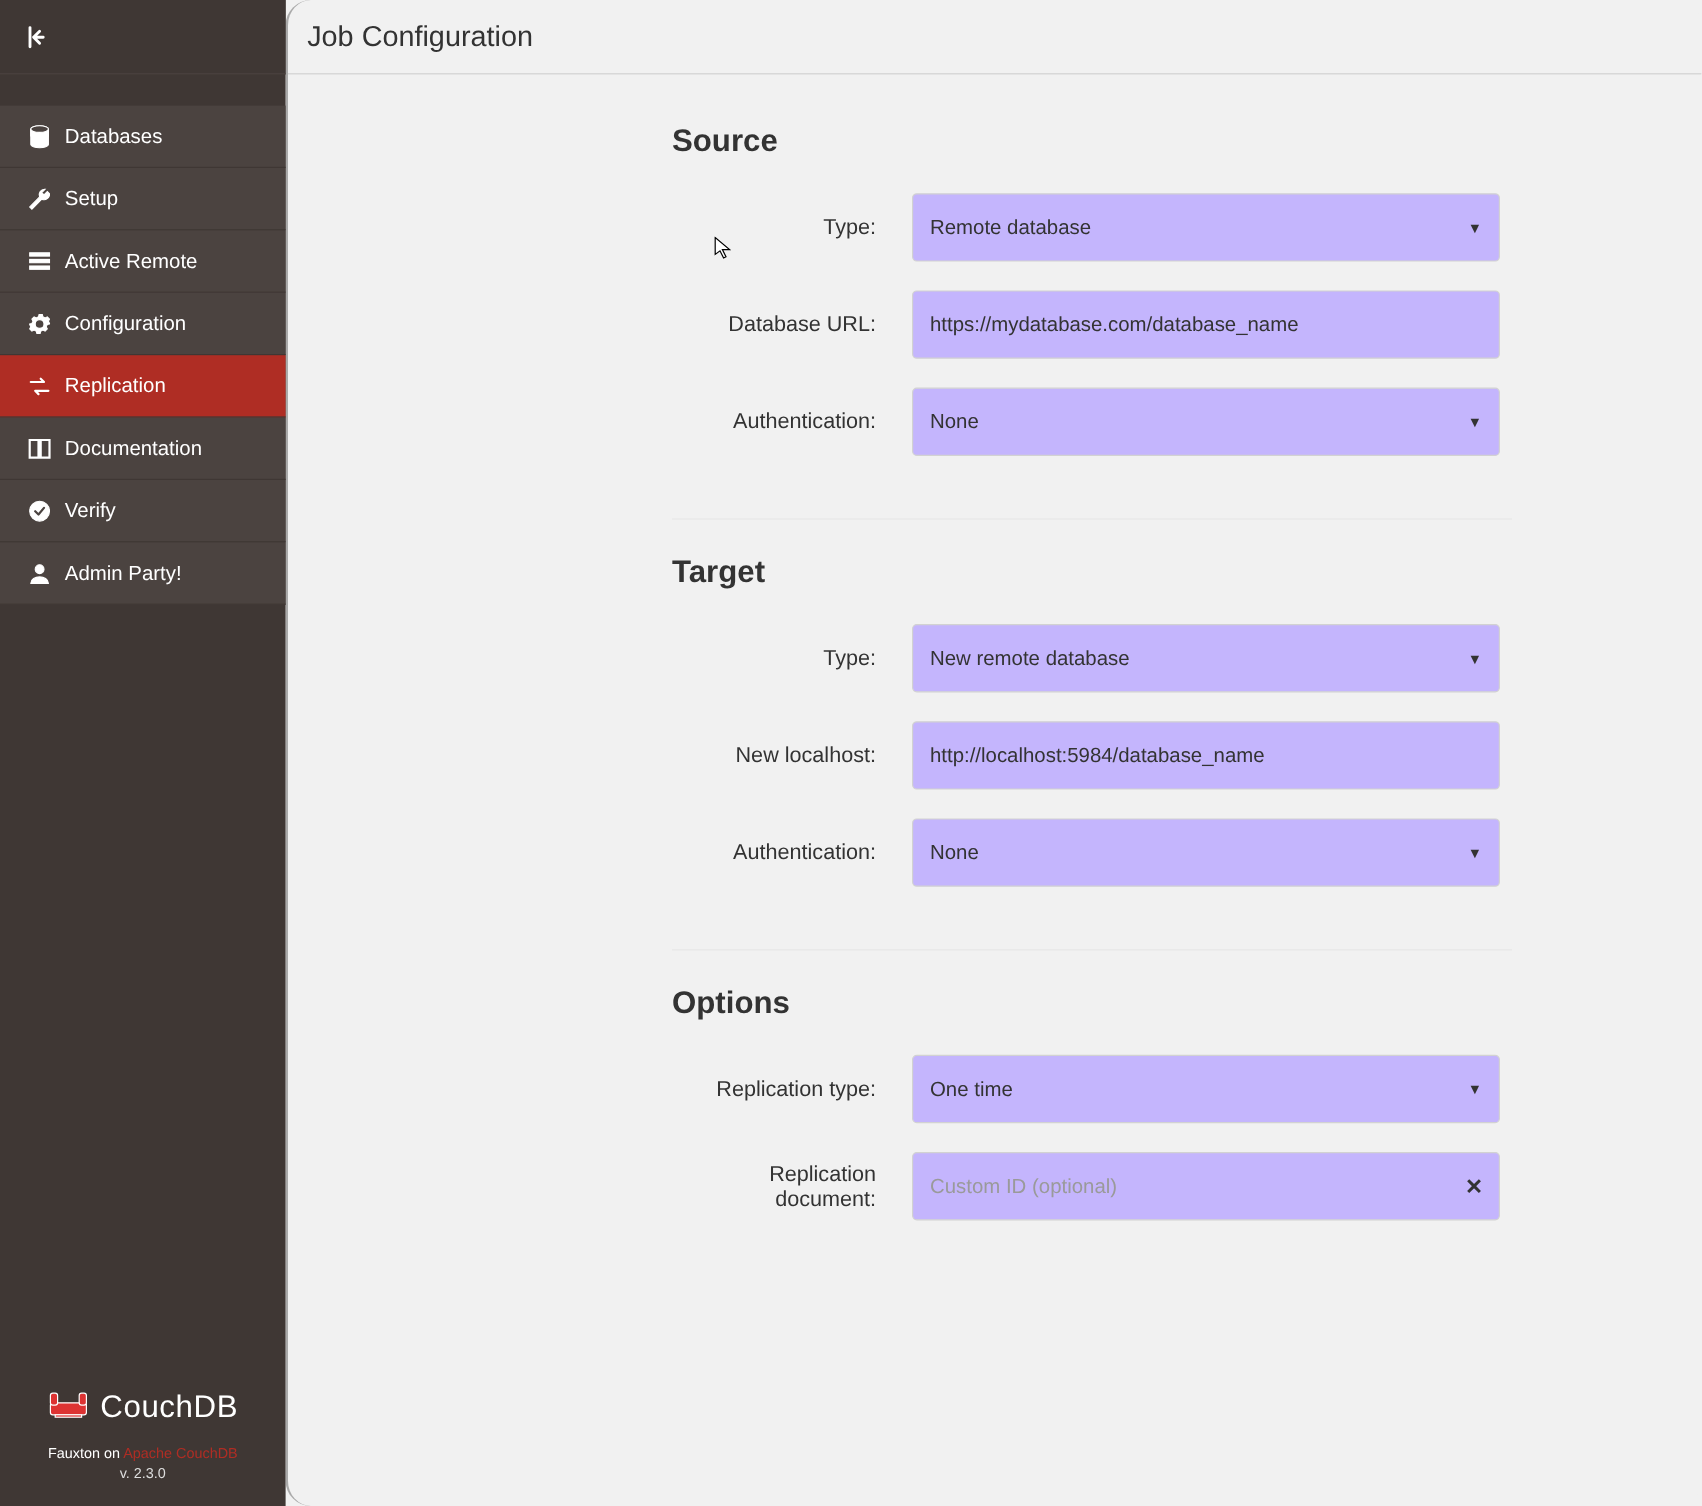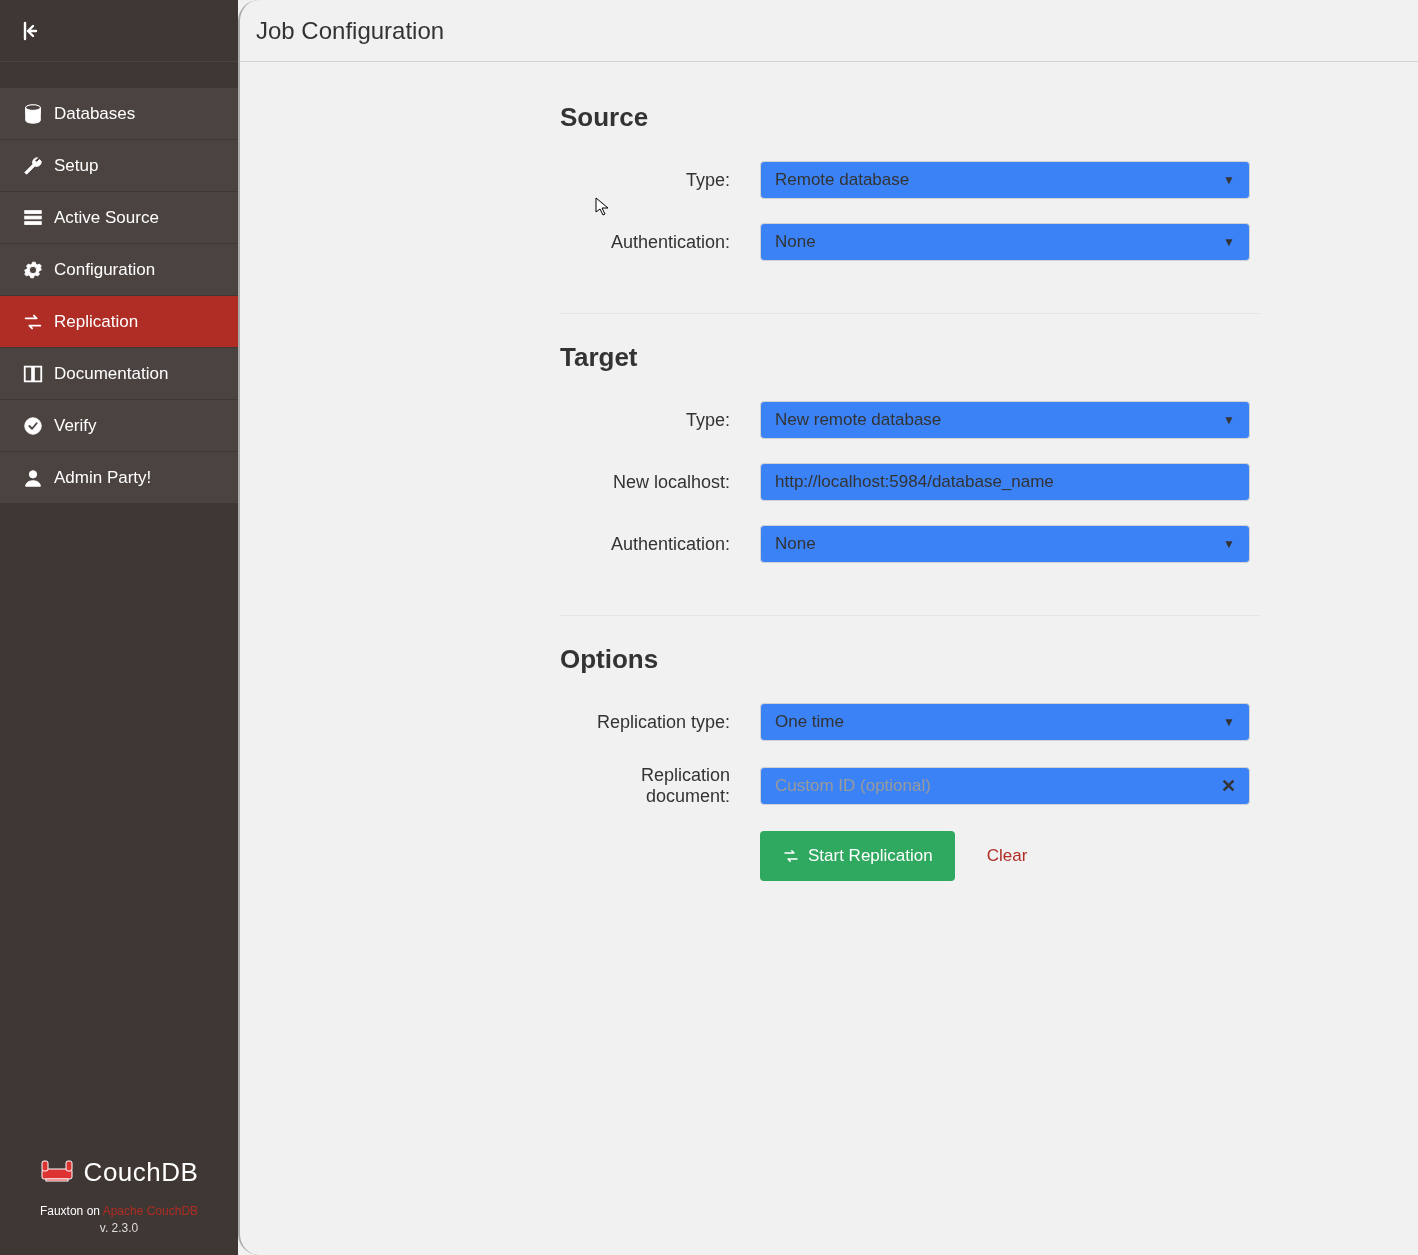--- a/index.html
+++ b/index.html
@@ -32,21 +32,21 @@
 .form-wrap { display:flex; flex-direction:column; align-items:flex-start; padding-left:320px; padding-right:60px; padding-top:40px; }
 .form-inner { width:700px; }
 .section { border-bottom:1px solid #e6e6e6; padding-bottom:28px; margin-bottom:28px; }
 .section:last-of-type { border-bottom:none; }
 .section h2 { font-size:26px; font-weight:700; color:#333; margin-bottom:28px; }
 
 .row { display:flex; align-items:center; margin-bottom:24px; }
 .row .lbl { width:200px; text-align:right; padding-right:30px; font-size:18px; color:#333; }
 .row .ctl { width:490px; }
 
-.select-box, .text-box { width:100%; height:38px; background:#3b82f6; border:1px solid #d2d2d2; border-radius:4px; padding:0 14px; font-size:17px; color:#333; display:flex; align-items:center; justify-content:space-between; }
+.select-box, .text-box { width:100%; height:57px; background:#c4b5fd; border:1px solid #d2d2d2; border-radius:4px; padding:0 14px; font-size:17px; color:#333; display:flex; align-items:center; justify-content:space-between; }
 .select-box { cursor:pointer; }
 .select-box .caret { font-size:12px; color:#333; }
 input.text-box { outline:none; }
 input.text-box::placeholder { color:#9a9a9a; }
 
 .input-with-x { position:relative; }
 .input-with-x .close-x { position:absolute; right:14px; top:50%; transform:translateY(-50%); font-size:18px; font-weight:700; cursor:pointer; color:#333; }
 
 .actions { display:flex; align-items:center; gap:32px; margin-top:10px; margin-left:200px; }
 .btn-primary { background:#2fa860; color:#fff; border:none; height:50px; padding:0 22px; font-size:17px; border-radius:4px; display:inline-flex; align-items:center; gap:8px; cursor:pointer; }
@@ -98,21 +98,21 @@
         <span class="label">Setup</span>
       </li>
       <li>
         <span class="nav-icon">
           <svg viewBox="0 0 24 24">
               <rect x="3" y="4" width="18" height="3"></rect>
               <rect x="3" y="10" width="18" height="3"></rect>
               <rect x="3" y="16" width="18" height="3"></rect>
             </svg>
         </span>
-        <span class="label">Active Source</span>
+        <span class="label">Active Remote</span>
       </li>
       <li>
         <span class="nav-icon">
           <svg viewBox="0 0 24 24">
               <path d="M12 8a4 4 0 1 0 0 8 4 4 0 0 0 0-8zm9 4-2 .5-1 2 1 2-2 2-2-1-2 1-.5 2h-3l-.5-2-2-1-2 1-2-2 1-2-1-2L3 12l2-.5 1-2-1-2 2-2 2 1 2-1 .5-2h3l.5 2 2 1 2-1 2 2-1 2 1 2z"></path>
             </svg>
         </span>
         <span class="label">Configuration</span>
       </li>
       <li class="active">
@@ -181,20 +181,26 @@
           <div class="row">
             <div class="lbl">Type:</div>
             <div class="ctl">
               <div class="select-box">
                 <span>Remote database</span>
                 <span class="caret">▼</span>
               </div>
             </div>
           </div>
           <div class="row">
+            <div class="lbl">Database URL:</div>
+            <div class="ctl">
+              <input class="text-box" type="text" value="https://mydatabase.com/database_name" style="">
+            </div>
+          </div>
+          <div class="row">
             <div class="lbl">Authentication:</div>
             <div class="ctl">
               <div class="select-box">
                 <span>None</span>
                 <span class="caret">▼</span>
               </div>
             </div>
           </div>
         </div>
 
@@ -239,29 +245,20 @@
           </div>
           <div class="row">
             <div class="lbl">Replication document:</div>
             <div class="ctl input-with-x">
               <input class="text-box" type="text" placeholder="Custom ID (optional)" style="">
               <span class="close-x">
                 <span>✕</span>
               </span>
             </div>
           </div>
-          <div class="actions">
-            <button class="btn-primary">
-              <svg viewBox="0 0 24 24">
-                  <path d="M4 8h12l-3-3m7 11H8l3 3" fill="none" stroke="#fff" stroke-width="2" stroke-linecap="round" stroke-linejoin="round"></path>
-                </svg>
-              <span>Start Replication</span>
-            </button>
-            <a class="clear-link">Clear</a>
-          </div>
         </div>
 
       </div>
     </div>
   </main>
 
 </div>
 
 <svg class="cursor-img" width="16" height="20" viewBox="0 0 16 20">
   <path d="M1 1v14l4-3 3 6 2-1-3-6h6z" fill="#fff" stroke="#000" stroke-width="1"></path>

